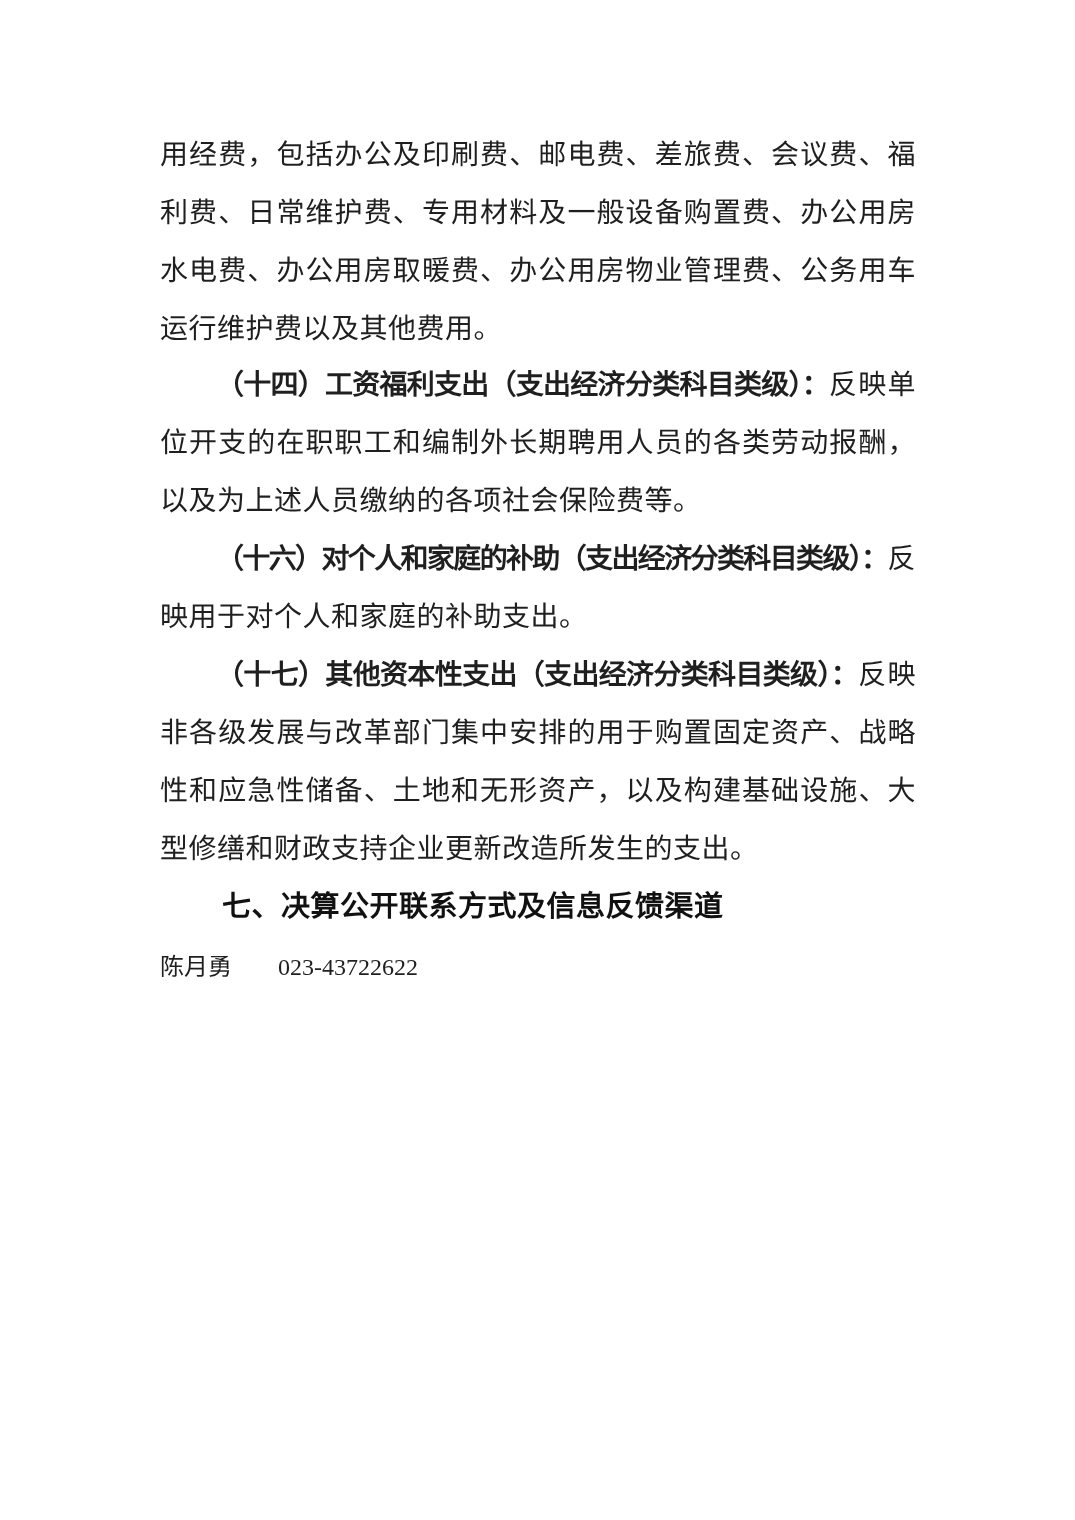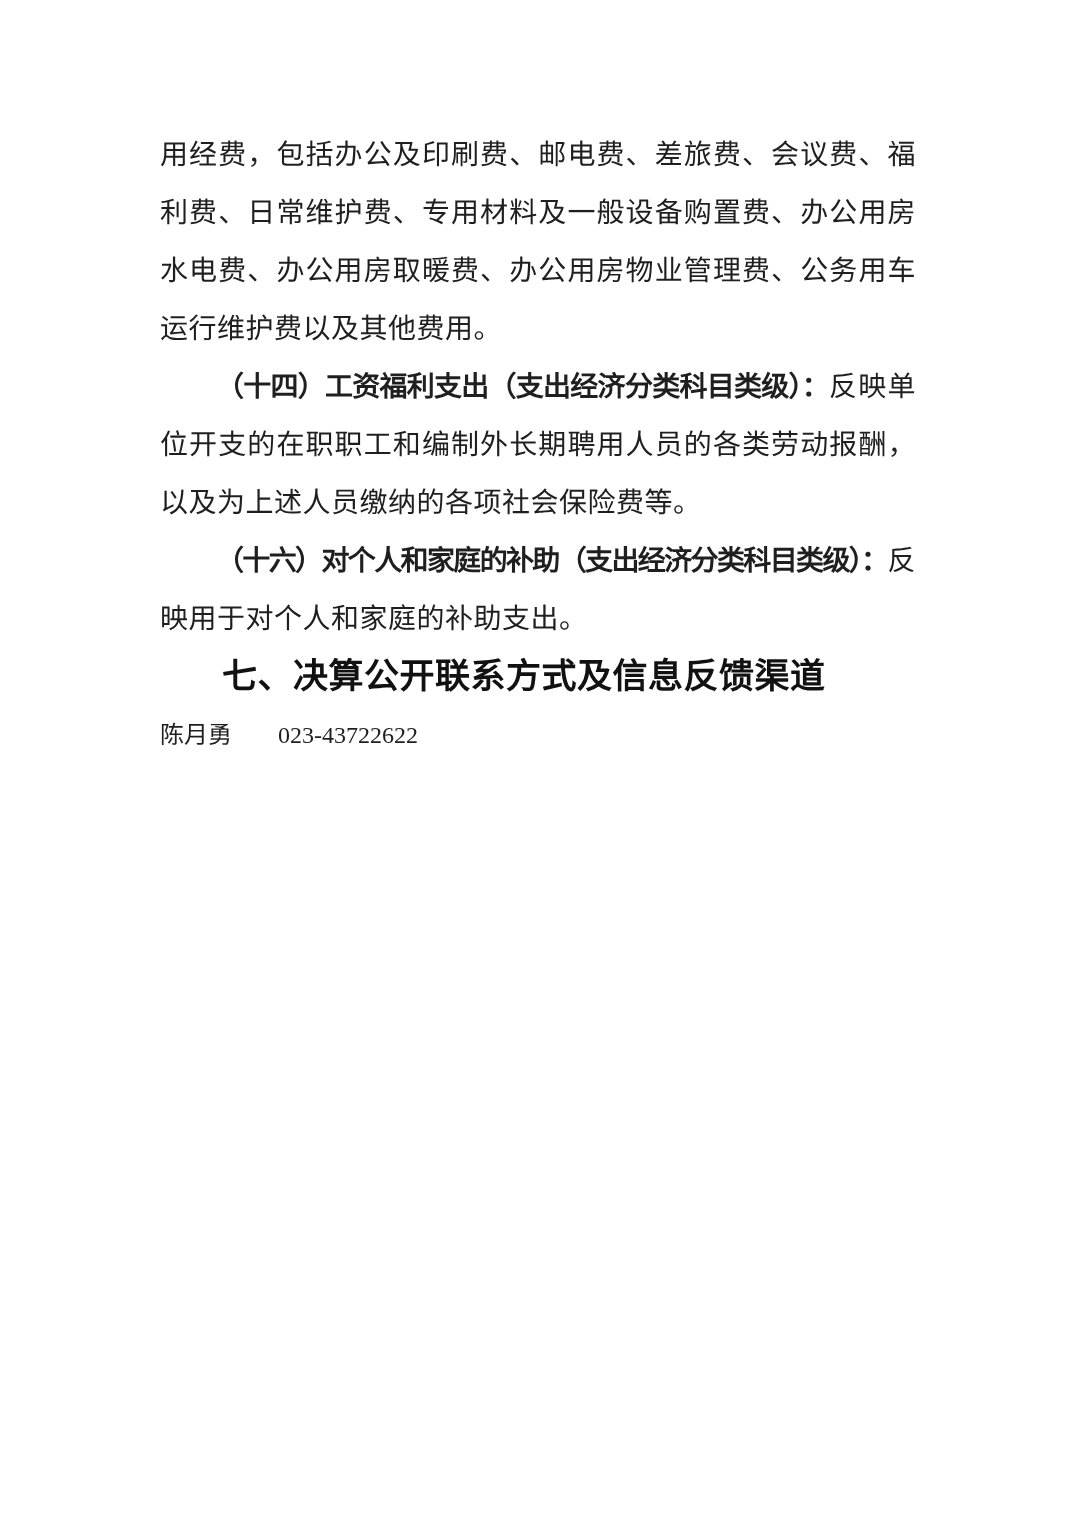--- a/index.html
+++ b/index.html
@@ -25,33 +25,34 @@
     margin: 0;
     font-size: 28px;
     line-height: 58px;
     color: #1f1f1f;
     text-align: justify;
     text-justify: inter-character;
     letter-spacing: 0.5px;
   }
   .para.indent {
     text-indent: 56px;
+    font-family: Liberation Mono, monospace;
   }
   .lead {
     font-weight: bold;
     letter-spacing: -1.5px;
   }
   .lead.tight {
     letter-spacing: -2.5px;
   }
   .section-heading {
     margin: 0;
-    font-family: Liberation Serif, serif;
+    font-family: Liberation Mono, monospace;
     font-weight: 700;
-    font-size: 35px;
+    font-size: 29px;
     line-height: 58px;
     color: #111111;
     text-indent: 62px;
     letter-spacing: 0.5px;
   }
   .contact-line {
     margin: 0;
     font-size: 24px;
     line-height: 58px;
     color: #1f1f1f;
@@ -84,20 +85,23 @@
 
     <p class="para indent">
       <span class="lead">（十四）工资福利支出（支出经济分类科目类级）：</span><span>反映单位开支的在职职工和编制外长期聘用人员的各类劳动报酬，以及为上述人员缴纳的各项社会保险费等。</span>
     </p>
 
 
     <p class="para indent">
       <span class="lead tight">（十六）对个人和家庭的补助（支出经济分类科目类级）：</span><span>反映用于对个人和家庭的补助支出。</span>
     </p>
 
+    <p class="para indent">
+      <span class="lead">（十七）其他资本性支出（支出经济分类科目类级）：</span><span>反映非各级发展与改革部门集中安排的用于购置固定资产、战略性和应急性储备、土地和无形资产，以及构建基础设施、大型修缮和财政支持企业更新改造所发生的支出。</span>
+    </p>
 
     <h2 class="section-heading">七、决算公开联系方式及信息反馈渠道</h2>
 
 
     <p class="contact-line">
       <span>陈月勇</span><span class="contact-gap"></span><span>023-43722622</span>
     </p>
 
   </div>
 

